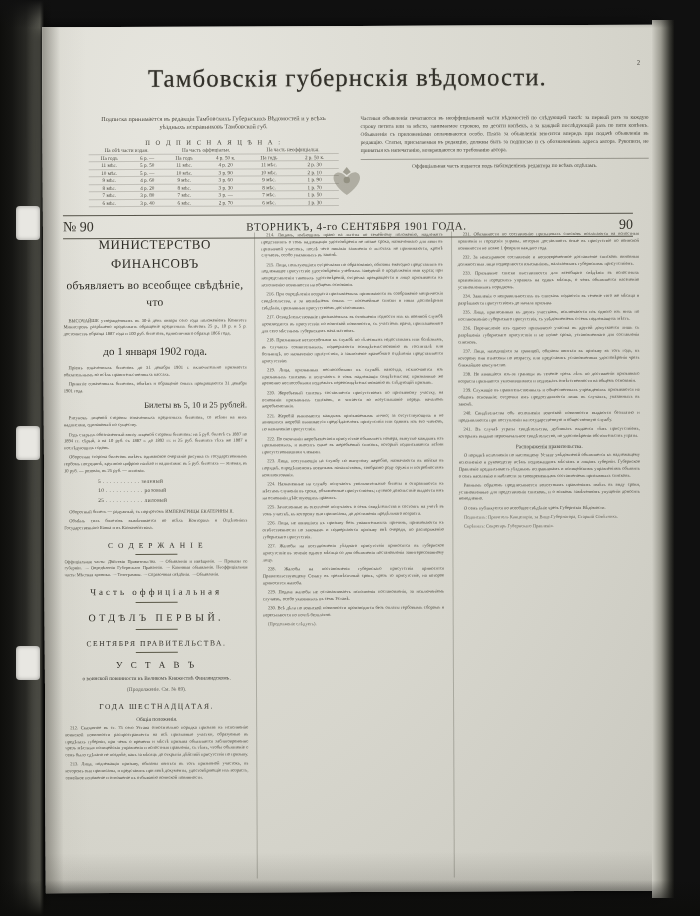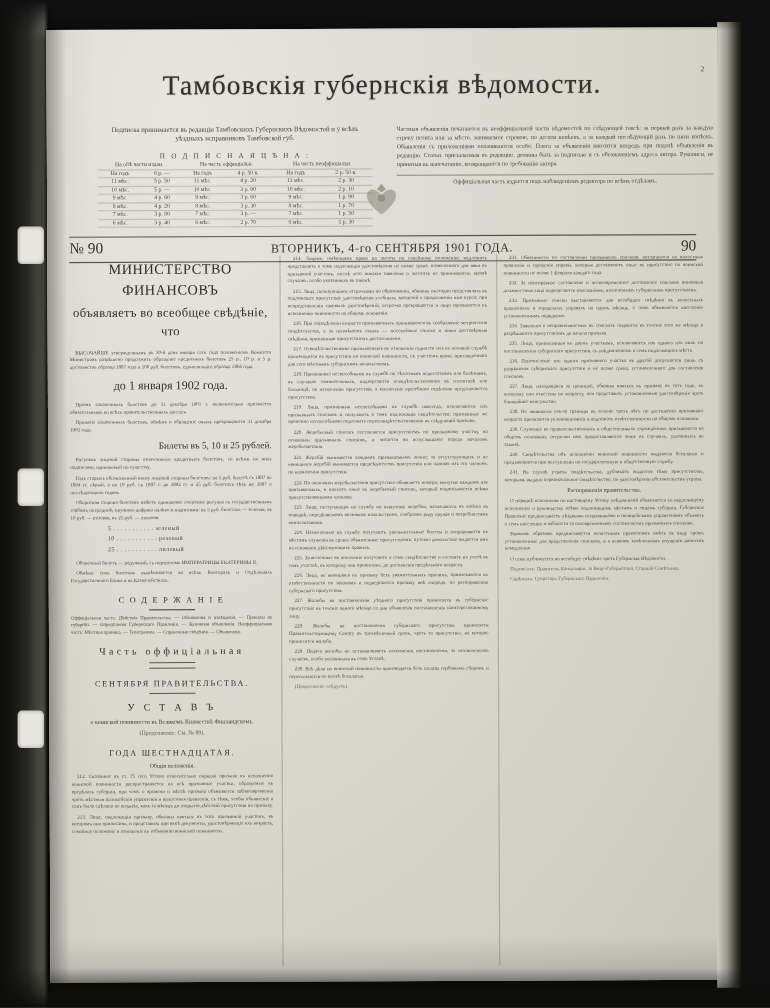--- a/index.html
+++ b/index.html
@@ -402,20 +402,21 @@
         </div>
         <p>Оборотный билетъ — радужный, съ портретомъ ИМПЕРАТРИЦЫ ЕКАТЕРИНЫ II.</p>
         <p>Обмѣнъ сихъ билетовъ вымѣнивается во всѣхъ Конторахъ и Отдѣленіяхъ Государственнаго Банка и въ Казначействахъ.</p>
 
         <div class="sec-head">С О Д Е Р Ж А Н І Е</div>
         <div class="rule-short"></div>
         <div class="toc">Оффиціальная часть: Дѣйствія Правительства. — Объявленія и извѣщенія. — Приказы по губерніи. — Опредѣленія Губернскаго Правленія. — Казенныя объявленія. Неоффиціальная часть: Мѣстная хроника. — Телеграммы. — Справочныя свѣдѣнія. — Объявленія.</div>
 
         <div class="sec-head big">Часть оффиціальная</div>
         <div class="rule-short"></div>
+        <div class="sec-head huge">ОТДѢЛЪ ПЕРВЫЙ.</div>
         <div class="rule-short"></div>
         <div class="sec-head">СЕНТЯБРЯ ПРАВИТЕЛЬСТВА.</div>
         <div class="rule-short"></div>
 
         <div class="ustav-title">У С Т А В Ъ</div>
         <div class="center-small">о воинской повинности въ Великомъ Княжествѣ Финляндскомъ.</div>
         <div class="center-small fade">(Продолженіе. См. № 89).</div>
         <div class="sec-head">ГОДА ШЕСТНАДЦАТАЯ.</div>
         <div class="center-small">Общія положенія.</div>
         <p>212. Сказанное въ ст. 75 сего Устава относительно порядка призыва къ исполненію воинской повинности распространяется на всѣ призывные участки, образуемые въ предѣлахъ губерніи, при чемъ о времени и мѣстѣ призыва объявляется заблаговременно чрезъ мѣстныя полицейскія управленія и волостныя правленія, съ тѣмъ, чтобы объявленіе о семъ было сдѣлано не позднѣе, какъ за мѣсяцъ до открытія дѣйствій присутствія по призыву.</p>

